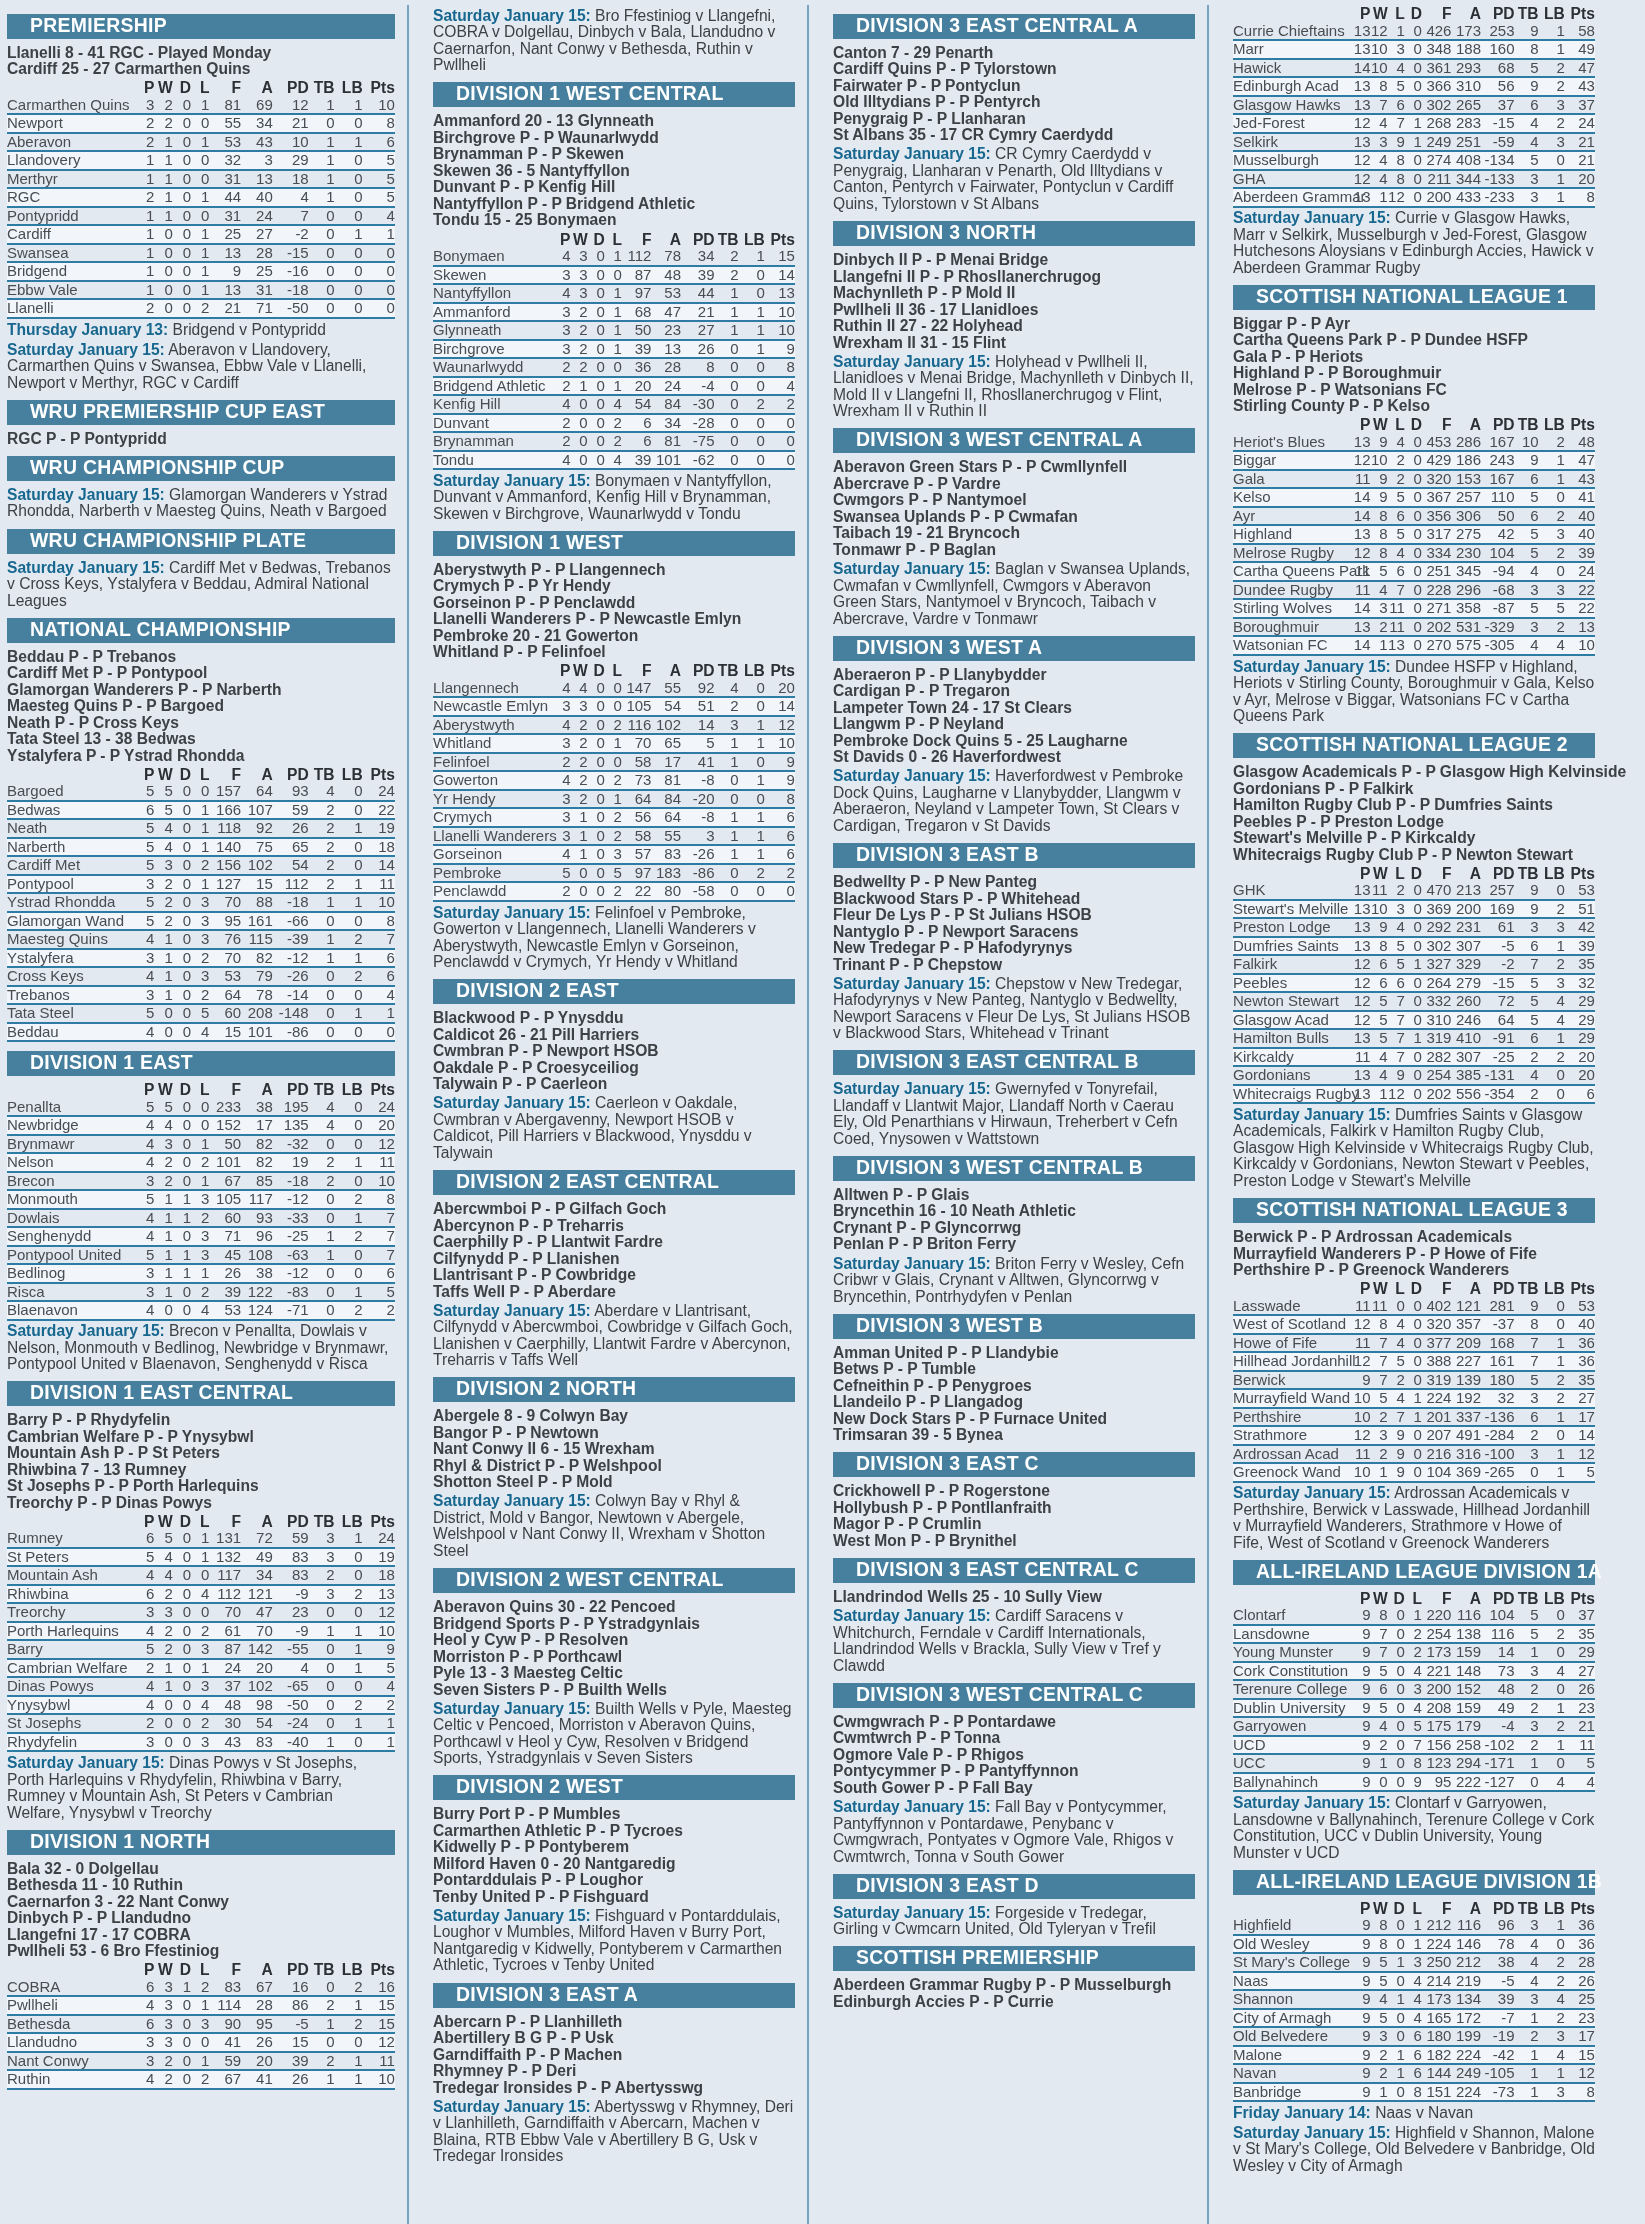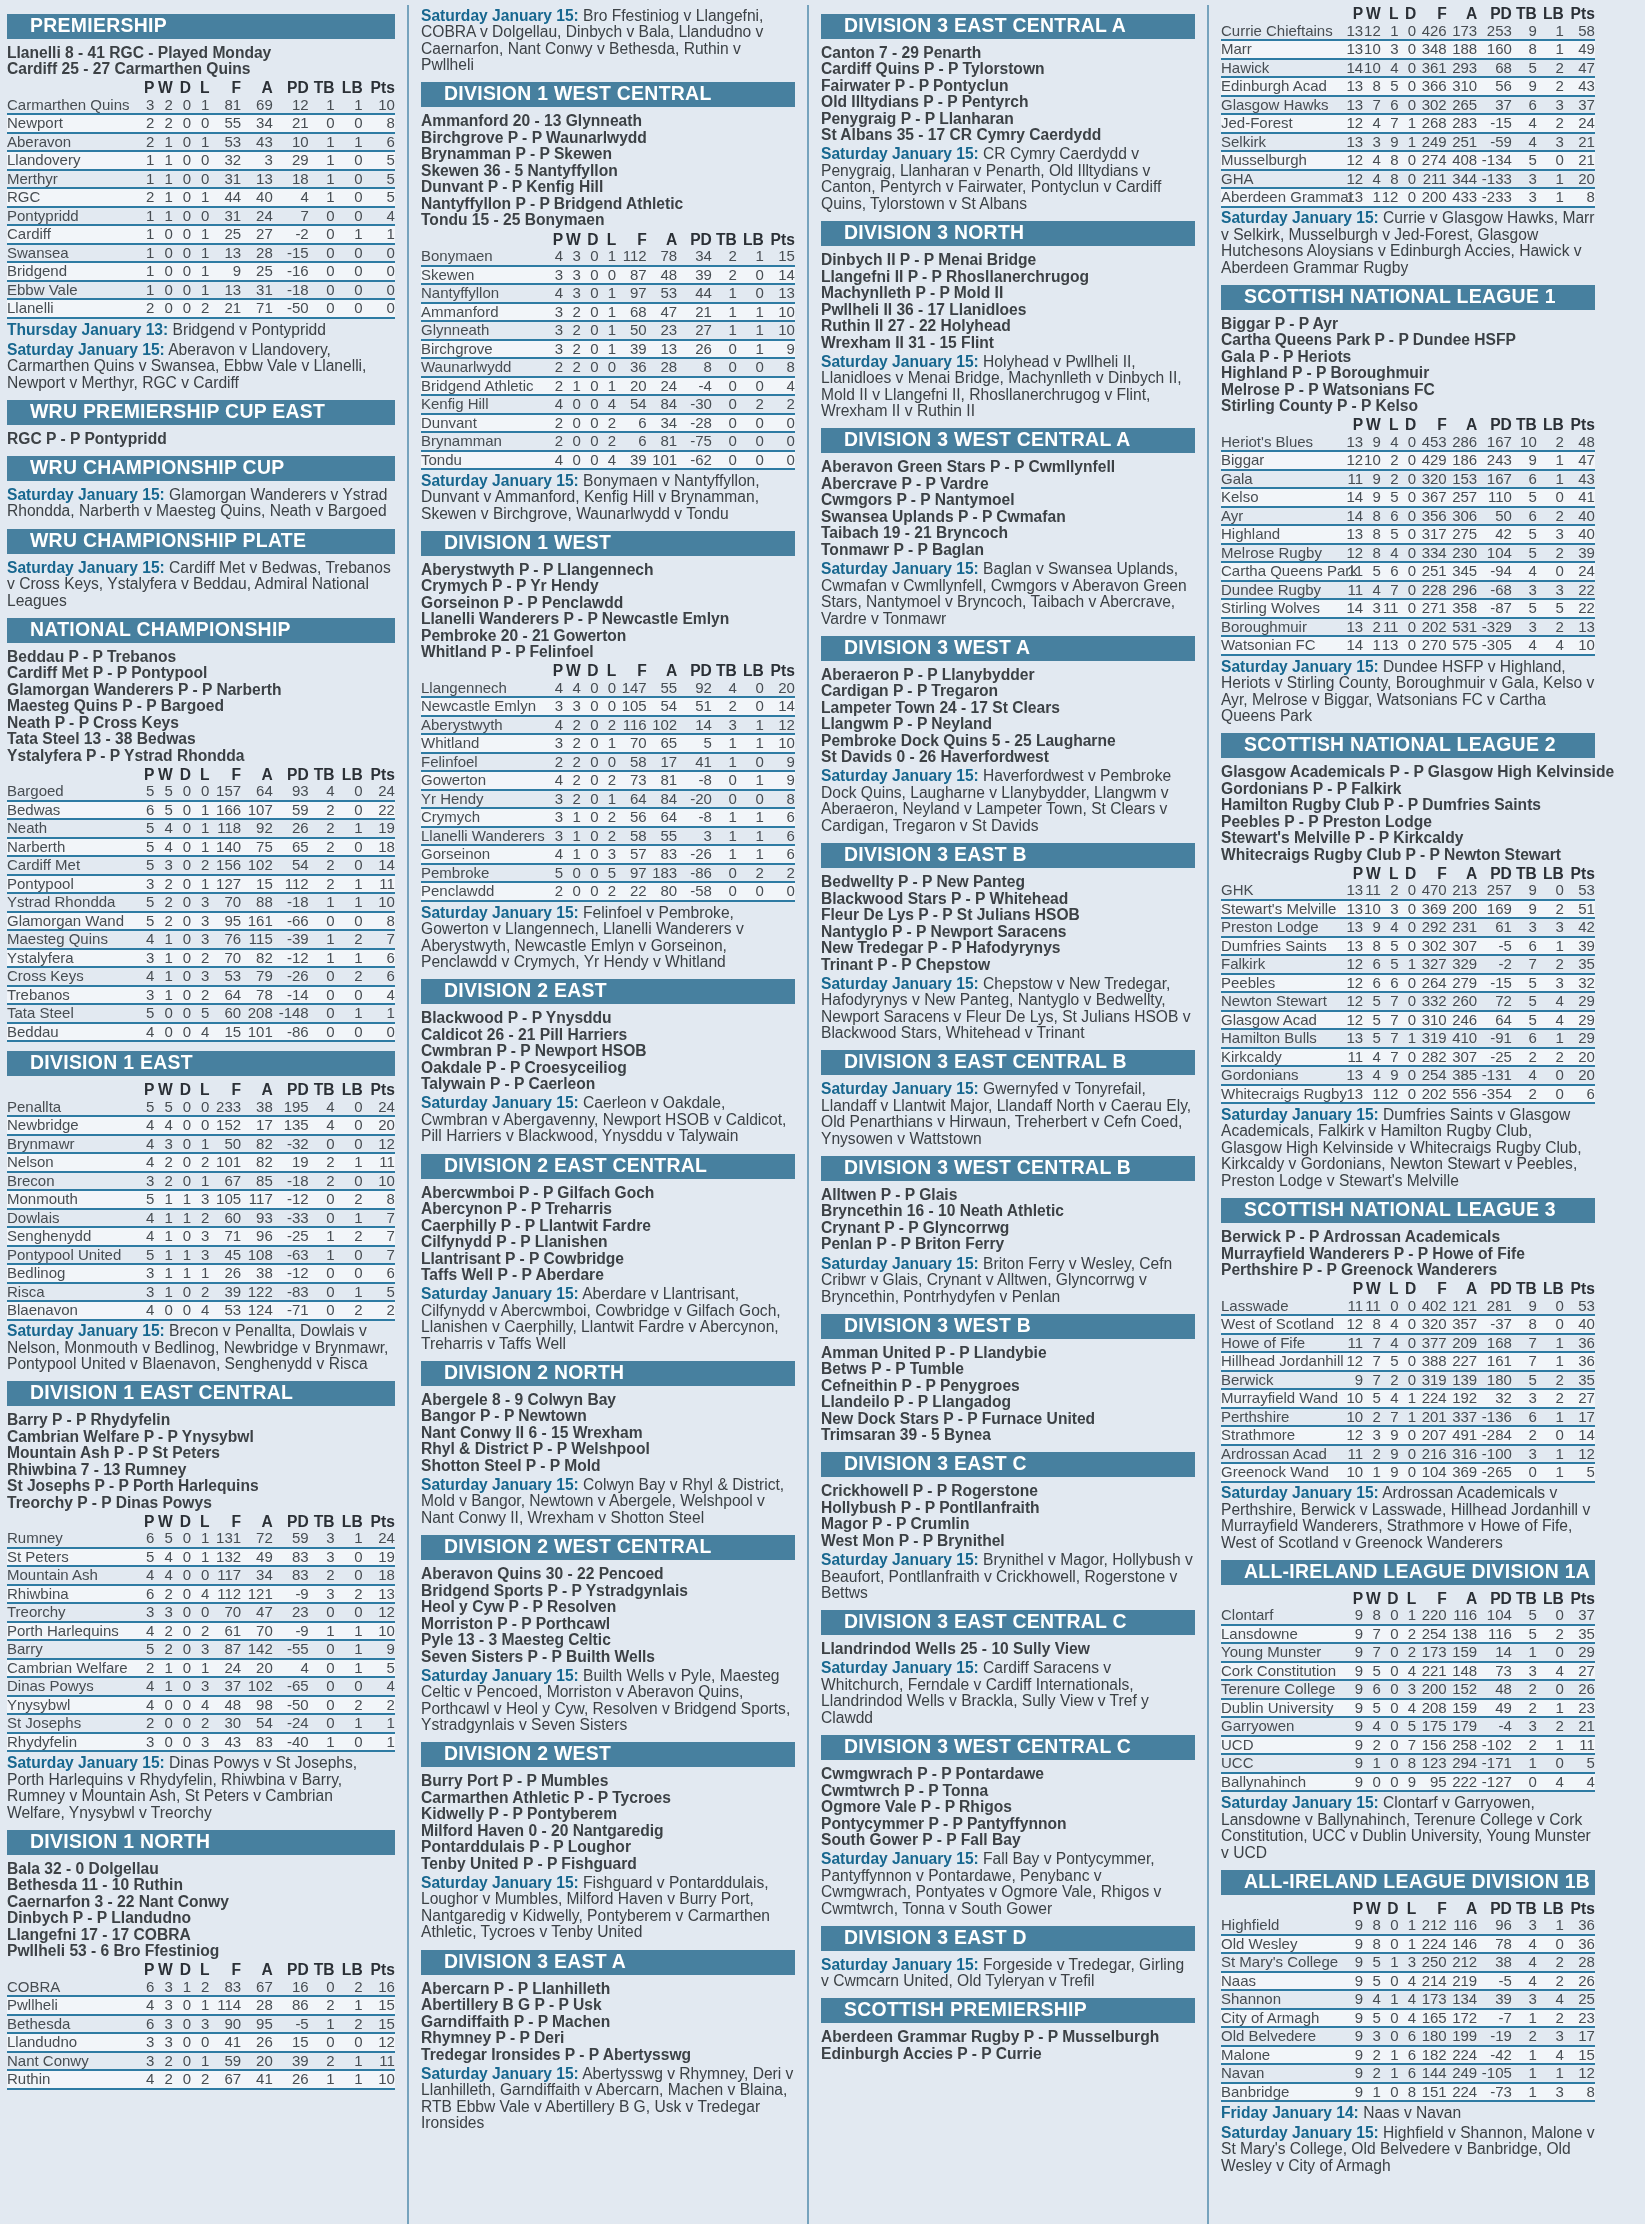--- a/index.html
+++ b/index.html
@@ -4,21 +4,21 @@
 <style>
   html,body{margin:0;padding:0;}
   body{
     width:1645px;height:2225px;overflow:hidden;
     background:#e2e9f1;
     font-family:"Liberation Sans", sans-serif;
     -webkit-font-smoothing:antialiased;
   }
   #page{display:flex;flex-direction:row;padding:5.2px 0 0 7px;box-sizing:border-box;width:1645px;height:2225px;}
   .col{width:393px;flex:0 0 393px;box-sizing:border-box;padding-right:5.2px;}
-  .col + .col{border-left:2.6px solid #76a3bd;padding-left:12px;margin-left:7px;}
+  .col + .col{border-left:2.6px solid #76a3bd;padding-left:24px;margin-left:7px;}
   .sec-bar{
     height:25px;background:#47809f;display:flex;
     padding-left:22.6px;margin:8.7px 0 6px 0;box-sizing:border-box;
   }
   .sec-title{
     color:#ffffff;font-weight:bold;font-size:20px;letter-spacing:0.3px;
     white-space:nowrap;transform:scaleX(.97);transform-origin:left center;
   }
   .fixture-line{
     font-weight:bold;font-size:15.6px;line-height:16.5px;color:#3c4145;white-space:nowrap;
@@ -1558,21 +1558,20 @@
       </div>
       <div class="sec-bar">
         <span class="sec-title">DIVISION 3 EAST C</span>
       </div>
       <div class="fixtures">
         <div class="fixture-line">Crickhowell P - P Rogerstone</div>
         <div class="fixture-line">Hollybush P - P Pontllanfraith</div>
         <div class="fixture-line">Magor P - P Crumlin</div>
         <div class="fixture-line">West Mon P - P Brynithel</div>
       </div>
-      <div class="dated-para"><span class="date-label">Saturday January 15:</span><span class="date-text"> Brynithel v Magor, Hollybush v Beaufort, Pontllanfraith v Crickhowell, Rogerstone v Bettws</span></div>
       <div class="sec-bar">
         <span class="sec-title">DIVISION 3 EAST CENTRAL C</span>
       </div>
       <div class="fixtures">
         <div class="fixture-line">Llandrindod Wells 25 - 10 Sully View</div>
       </div>
       <div class="dated-para"><span class="date-label">Saturday January 15:</span><span class="date-text"> Cardiff Saracens v Whitchurch, Ferndale v Cardiff Internationals, Llandrindod Wells v Brackla, Sully View v Tref y Clawdd</span></div>
       <div class="sec-bar">
         <span class="sec-title">DIVISION 3 WEST CENTRAL C</span>
       </div>

